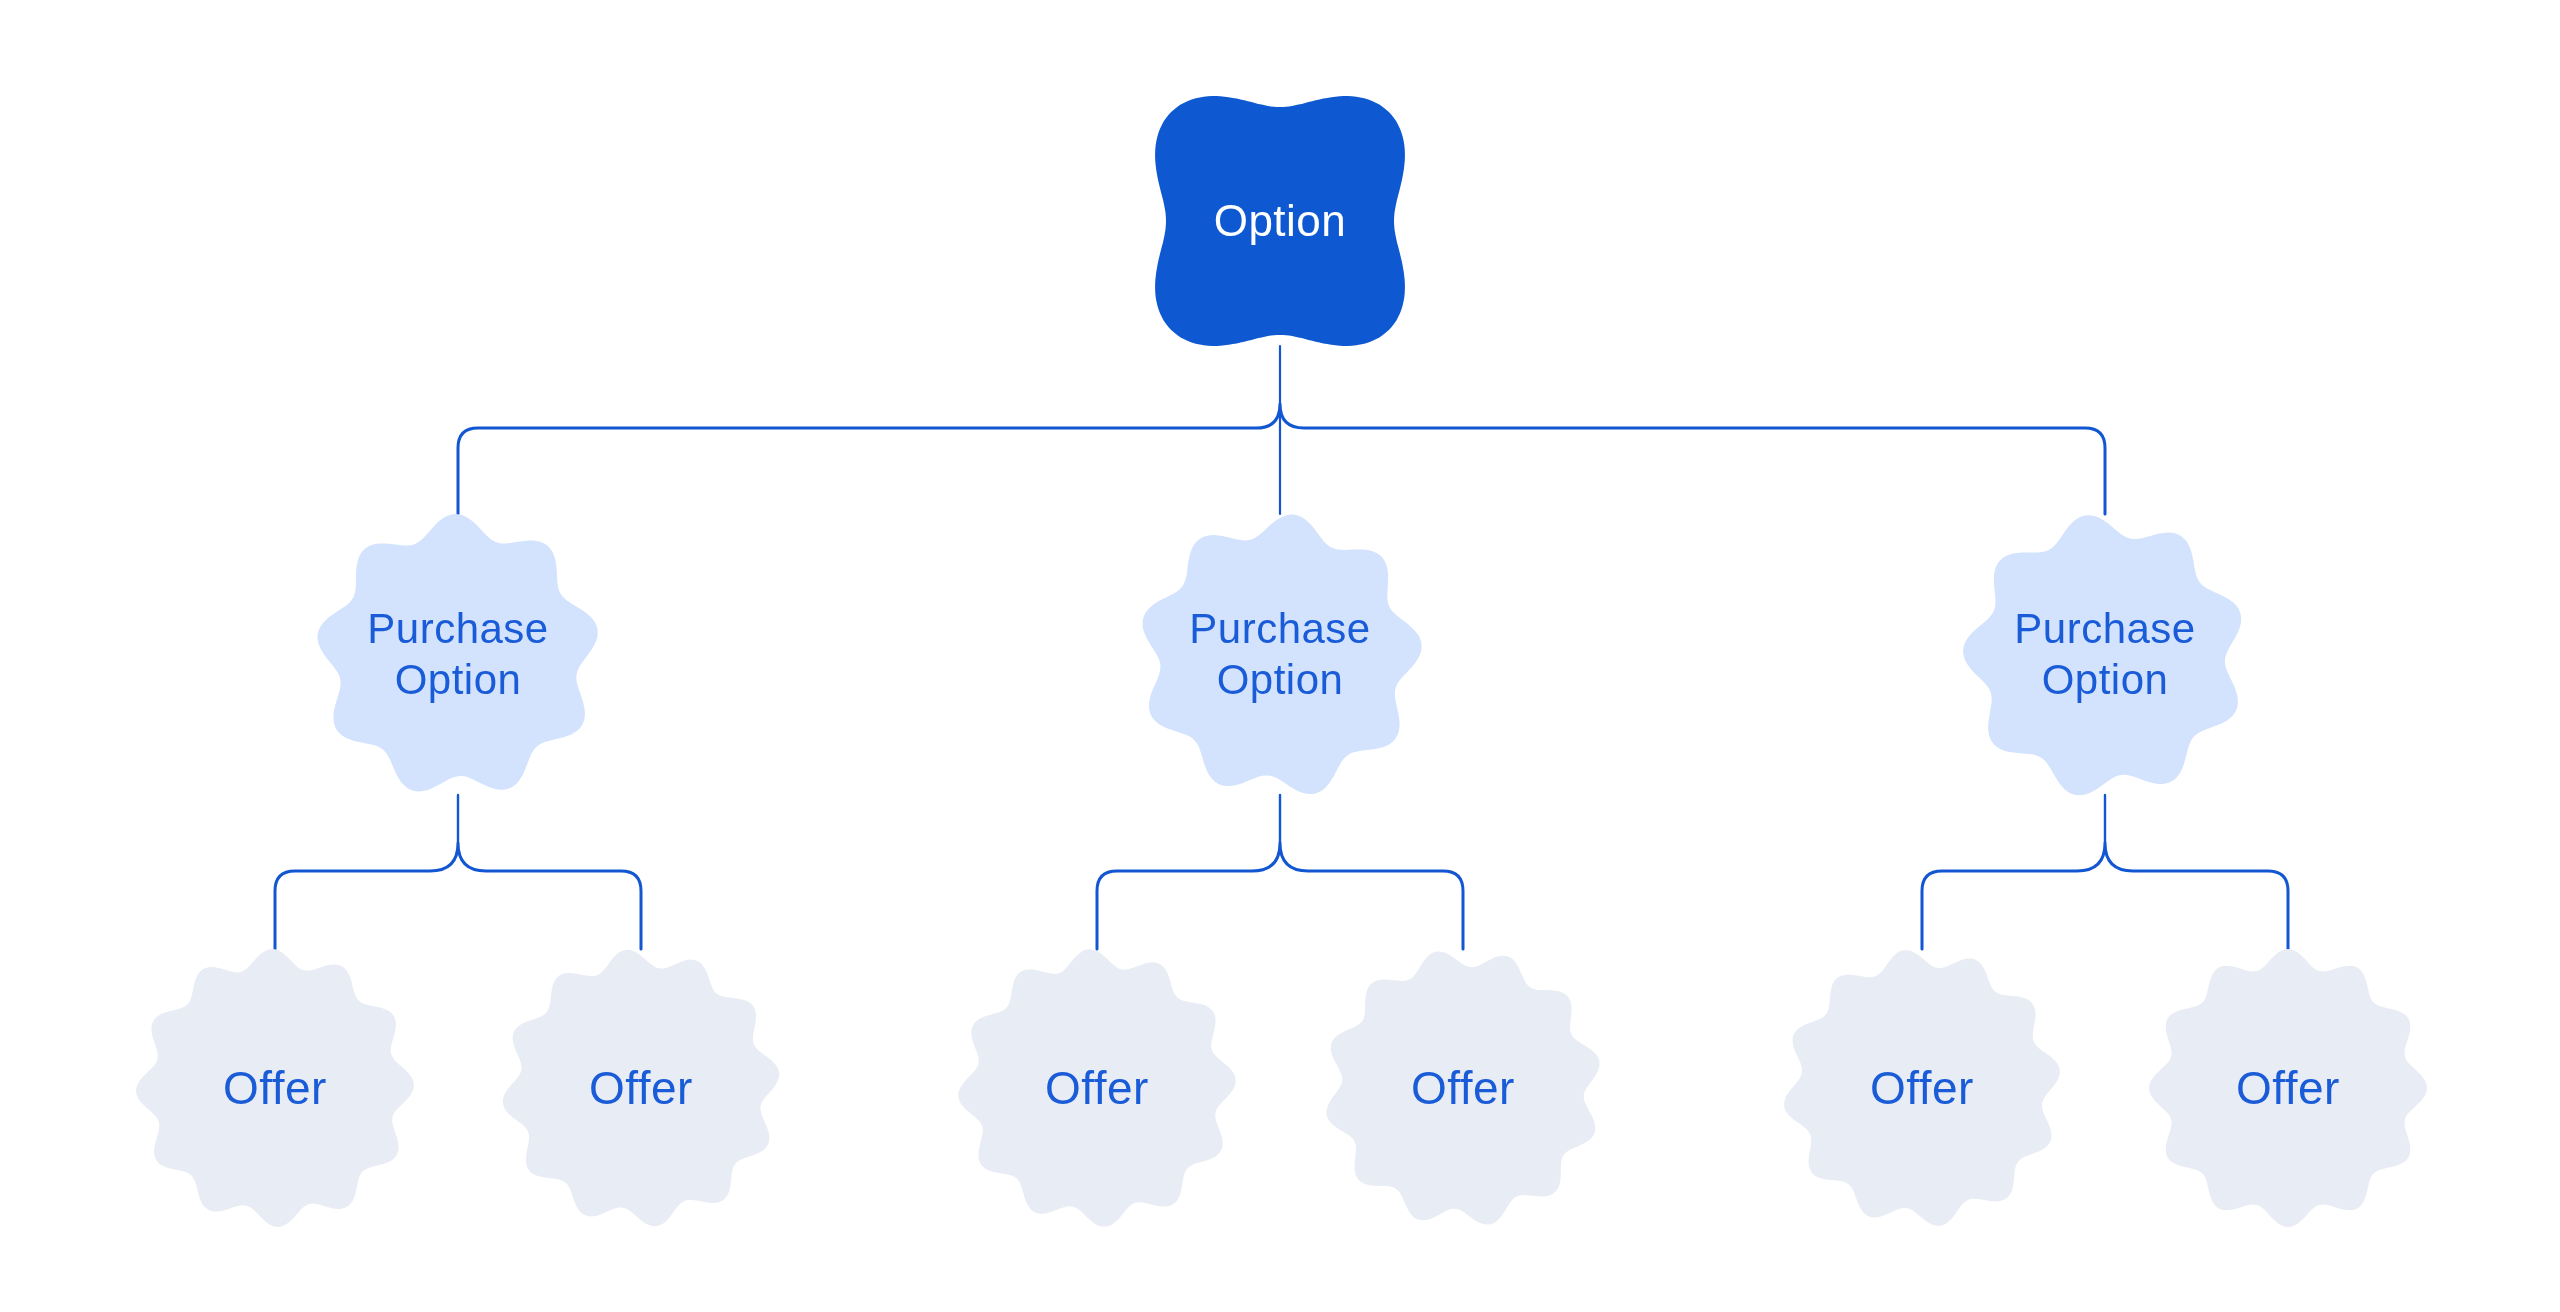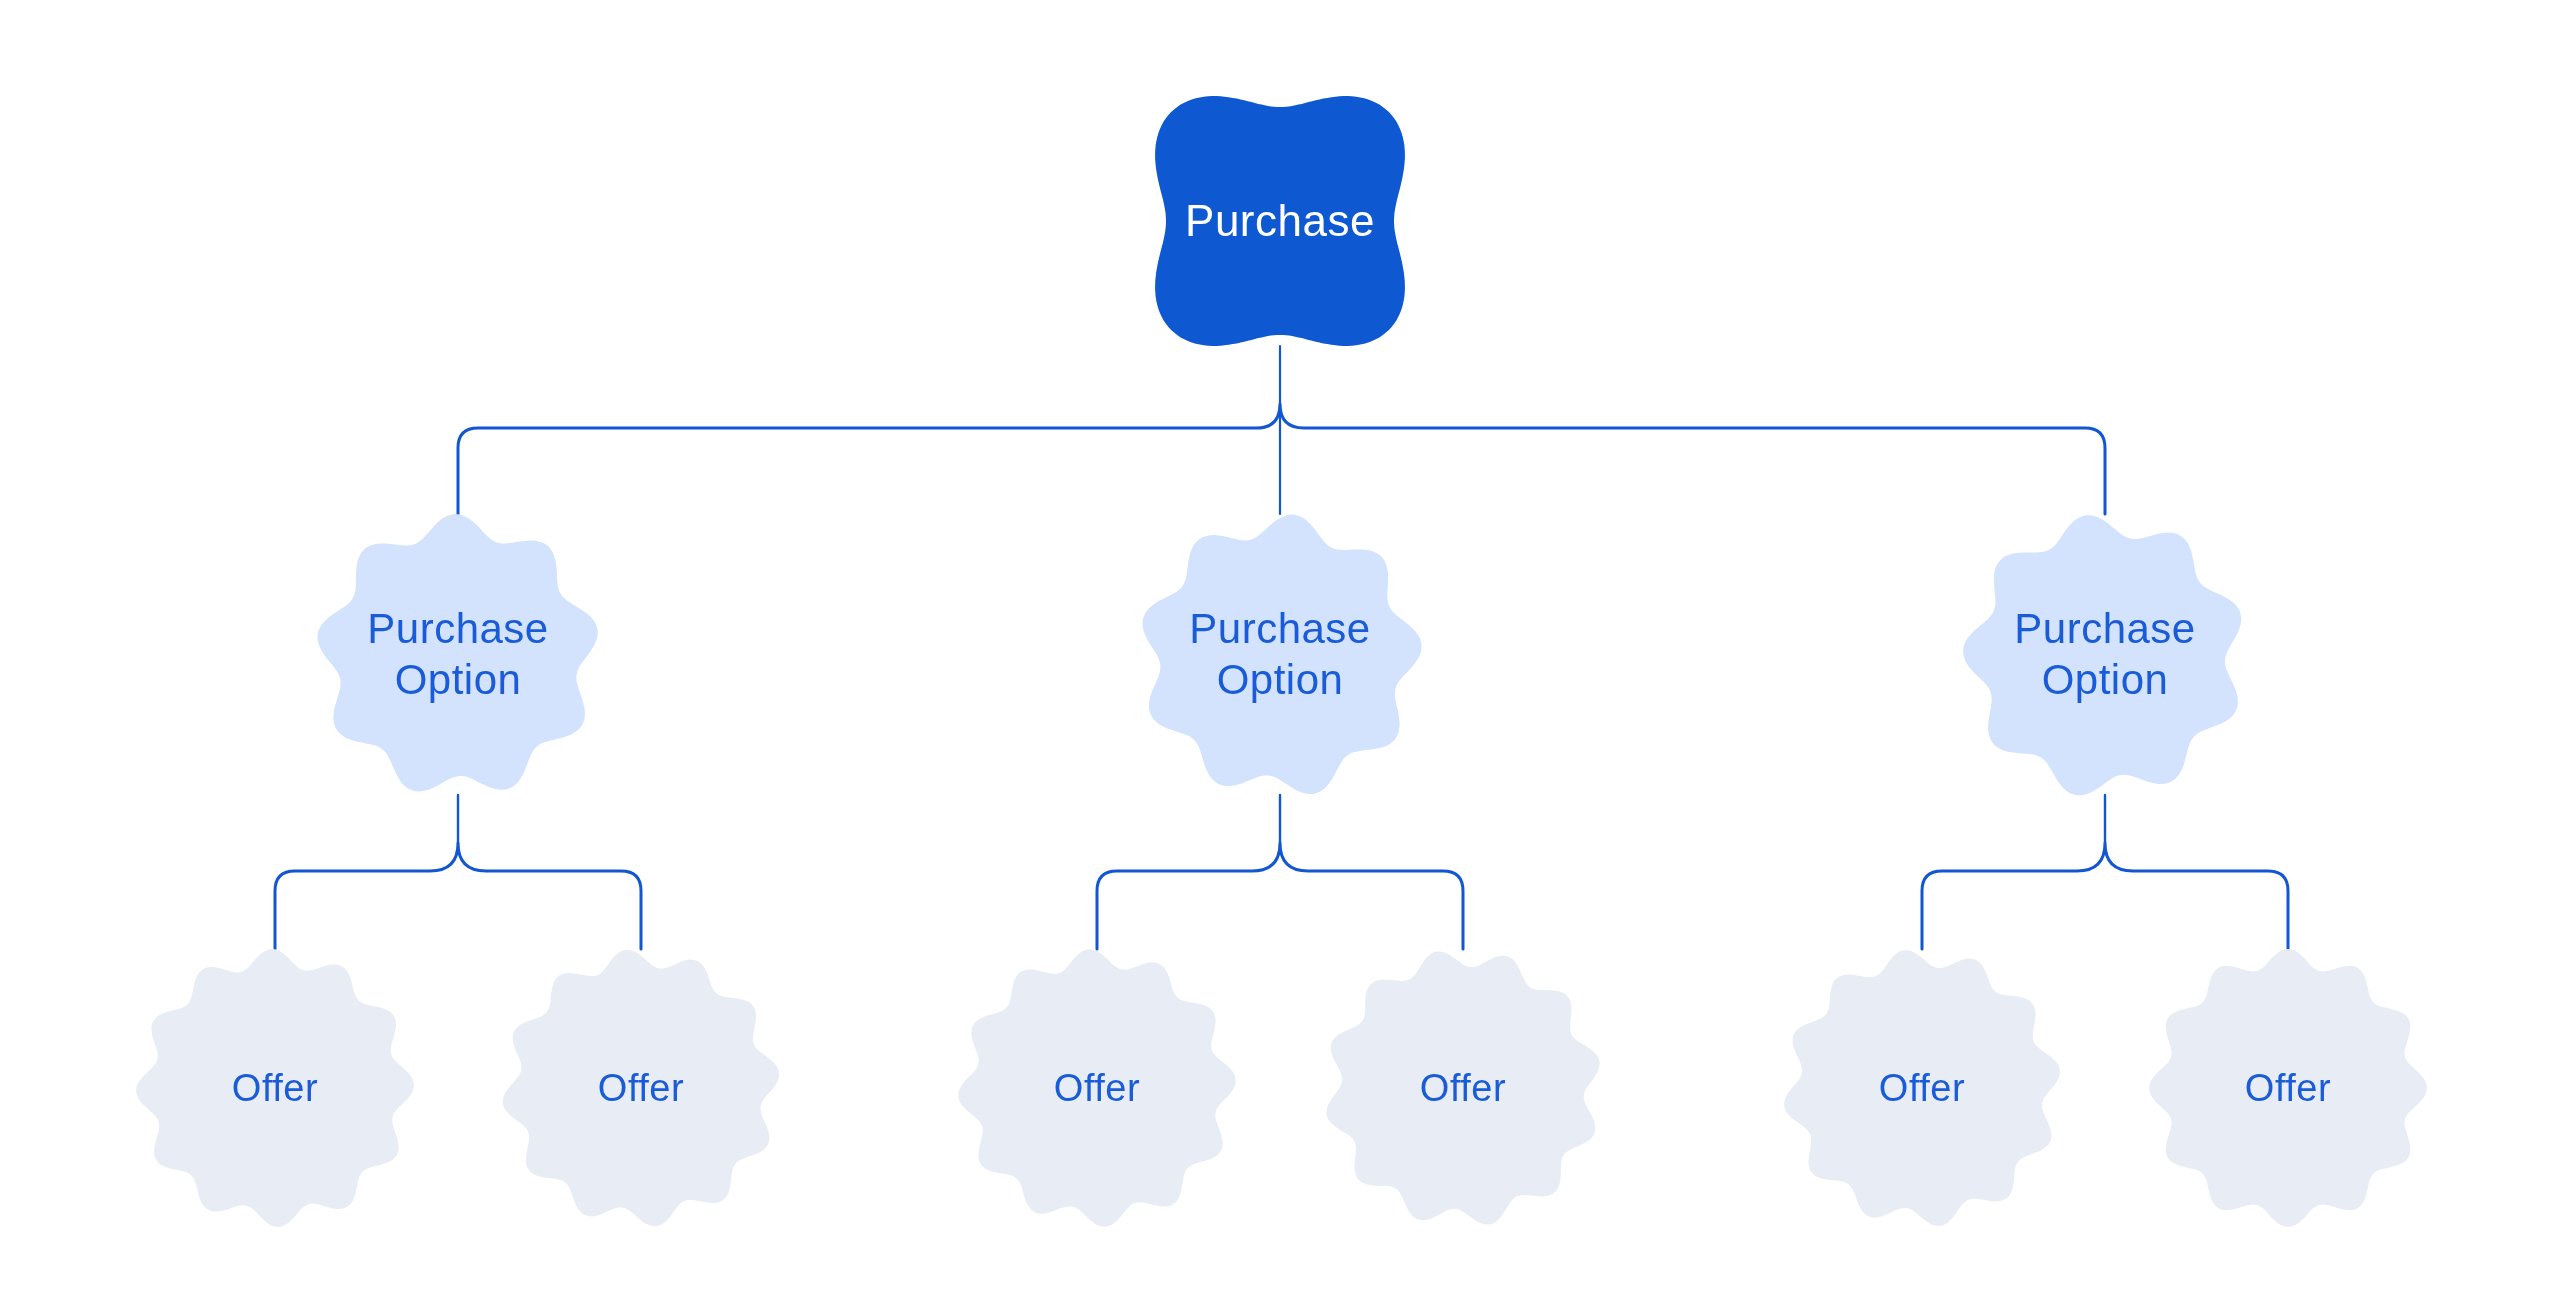--- a/index.html
+++ b/index.html
@@ -18,21 +18,21 @@
     align-items: center;
     justify-content: center;
     text-align: center;
     font-weight: 500;
     letter-spacing: 0.5px;
     pointer-events: none;
     white-space: pre-line;
   }
   .product-label { font-size: 44px; }
   .option-label  { font-size: 42px; line-height: 1.22; }
-  .offer-label   { font-size: 38px; }
+  .offer-label   { font-size: 46px; }
 </style>
 </head>
 <body>
 
 <div id="canvas">
   <svg id="diagram-svg" width="2560" height="1312" viewBox="0 0 2560 1312">
     <g id="edges">
       <path id="stem-top" d="M1280,346 L1280,514" fill="none" stroke="#1257D1" stroke-width="2.2" stroke-linecap="round" stroke-linejoin="round"></path>
       <path id="branch-top" d="M1280,404 Q1280,428 1256,428 L478,428 Q458,428 458,448 L458,514 M1280,404 Q1280,428 1304,428 L2085,428 Q2105,428 2105,448 L2105,514" fill="none" stroke="#1257D1" stroke-width="3" stroke-linecap="round" stroke-linejoin="round"></path>
       <path id="stem-g0" d="M458,795 L458,843" fill="none" stroke="#1257D1" stroke-width="2.4" stroke-linecap="round" stroke-linejoin="round"></path>
@@ -47,21 +47,21 @@
     <path id="blob-po-1" d="M1419.4,656.0L1417.5,659.6L1415.1,663.1L1412.4,666.4L1409.5,669.6L1406.6,672.7L1403.8,675.6L1401.2,678.5L1399.0,681.3L1397.2,684.1L1396.0,687.1L1395.2,690.1L1394.9,693.3L1395.0,696.7L1395.6,700.4L1396.3,704.2L1397.2,708.2L1398.2,712.4L1398.9,716.6L1399.4,720.8L1399.6,725.0L1399.2,729.1L1398.4,732.9L1396.9,736.3L1394.9,739.4L1392.3,742.1L1389.1,744.4L1385.6,746.2L1381.7,747.6L1377.6,748.6L1373.3,749.3L1369.1,749.8L1364.9,750.3L1360.9,750.8L1357.2,751.4L1353.8,752.2L1350.7,753.3L1348.0,754.9L1345.5,756.9L1343.3,759.3L1341.3,762.2L1339.4,765.4L1337.5,768.9L1335.6,772.6L1333.6,776.4L1331.4,780.1L1329.0,783.6L1326.3,786.8L1323.4,789.5L1320.2,791.6L1316.7,793.1L1313.1,794.0L1309.4,794.1L1305.5,793.6L1301.6,792.5L1297.8,790.9L1294.0,788.9L1290.3,786.7L1286.7,784.3L1283.3,782.0L1280.0,779.9L1276.8,778.1L1273.7,776.7L1270.6,775.8L1267.5,775.4L1264.3,775.5L1261.0,776.1L1257.6,777.1L1254.0,778.4L1250.2,780.0L1246.3,781.6L1242.3,783.2L1238.2,784.5L1234.1,785.5L1230.1,786.0L1226.1,786.0L1222.4,785.4L1218.9,784.2L1215.7,782.3L1212.8,779.8L1210.3,776.7L1208.1,773.3L1206.3,769.5L1204.8,765.5L1203.5,761.4L1202.3,757.3L1201.1,753.4L1199.9,749.8L1198.6,746.4L1197.0,743.5L1195.1,740.9L1192.9,738.7L1190.2,736.8L1187.2,735.3L1183.8,733.9L1180.1,732.7L1176.2,731.4L1172.1,730.1L1168.1,728.7L1164.1,727.0L1160.4,725.0L1157.1,722.7L1154.3,720.1L1152.0,717.1L1150.3,713.7L1149.3,710.1L1148.9,706.3L1149.1,702.3L1149.9,698.3L1151.0,694.2L1152.5,690.2L1154.2,686.2L1155.9,682.4L1157.5,678.7L1158.8,675.2L1159.8,671.8L1160.3,668.6L1160.4,665.4L1159.9,662.3L1158.9,659.2L1157.4,656.0L1155.6,652.7L1153.5,649.4L1151.2,645.9L1149.0,642.2L1146.8,638.5L1145.0,634.6L1143.6,630.7L1142.7,626.8L1142.5,623.0L1142.9,619.3L1144.0,615.7L1145.7,612.4L1148.1,609.3L1151.0,606.5L1154.3,603.9L1157.9,601.6L1161.7,599.6L1165.5,597.7L1169.2,595.8L1172.7,594.0L1175.8,592.2L1178.6,590.2L1181.0,587.9L1182.9,585.5L1184.4,582.6L1185.5,579.5L1186.4,576.0L1187.0,572.2L1187.5,568.2L1188.0,564.0L1188.7,559.8L1189.6,555.6L1190.8,551.5L1192.3,547.7L1194.3,544.3L1196.7,541.4L1199.6,539.0L1202.8,537.1L1206.4,535.9L1210.3,535.3L1214.4,535.1L1218.6,535.4L1222.8,536.1L1227.0,537.0L1231.1,538.0L1235.1,539.0L1238.8,539.8L1242.4,540.3L1245.8,540.4L1248.9,540.0L1252.0,539.2L1254.9,537.8L1257.8,536.0L1260.6,533.7L1263.6,531.2L1266.6,528.4L1269.7,525.5L1273.0,522.7L1276.4,520.1L1280.0,517.9L1283.7,516.2L1287.4,515.1L1291.1,514.6L1294.8,514.8L1298.5,515.7L1302.0,517.3L1305.3,519.5L1308.4,522.2L1311.4,525.2L1314.2,528.5L1316.7,532.0L1319.2,535.3L1321.6,538.5L1324.0,541.5L1326.4,544.0L1328.9,546.1L1331.7,547.7L1334.6,548.8L1337.8,549.5L1341.3,549.8L1345.0,549.9L1349.0,549.7L1353.2,549.5L1357.5,549.4L1361.8,549.4L1366.0,549.8L1370.1,550.5L1373.9,551.7L1377.4,553.4L1380.4,555.6L1382.9,558.3L1384.9,561.5L1386.4,565.1L1387.4,569.0L1388.0,573.2L1388.1,577.4L1388.0,581.7L1387.8,586.0L1387.5,590.1L1387.3,594.0L1387.4,597.7L1387.7,601.1L1388.4,604.3L1389.6,607.2L1391.3,609.9L1393.5,612.4L1396.1,614.9L1399.0,617.3L1402.3,619.8L1405.6,622.3L1409.0,625.0L1412.2,627.9L1415.1,631.0L1417.6,634.2L1419.6,637.6L1420.9,641.2L1421.6,644.9L1421.5,648.6L1420.8,652.3Z" fill="#D3E3FD"></path>
     <path id="blob-po-2" d="M2225.7,656.0L2225.0,659.1L2224.9,662.3L2225.3,665.5L2226.2,668.7L2227.5,672.1L2229.1,675.7L2230.9,679.3L2232.8,683.2L2234.5,687.1L2236.0,691.1L2237.2,695.2L2237.8,699.2L2237.9,703.1L2237.4,706.8L2236.2,710.3L2234.3,713.6L2231.9,716.5L2228.9,719.1L2225.5,721.4L2221.7,723.4L2217.8,725.1L2213.7,726.6L2209.8,728.0L2206.0,729.4L2202.5,730.8L2199.3,732.4L2196.6,734.2L2194.2,736.3L2192.2,738.8L2190.6,741.6L2189.2,744.8L2188.1,748.3L2187.1,752.1L2186.1,756.2L2185.0,760.3L2183.8,764.4L2182.3,768.4L2180.4,772.2L2178.2,775.5L2175.7,778.4L2172.7,780.7L2169.4,782.4L2165.8,783.5L2162.0,784.0L2158.0,783.9L2153.9,783.3L2149.7,782.3L2145.6,781.0L2141.6,779.5L2137.7,778.0L2134.0,776.7L2130.4,775.7L2127.0,775.0L2123.8,774.7L2120.7,775.0L2117.6,775.8L2114.5,777.1L2111.4,778.8L2108.3,780.9L2105.0,783.2L2101.6,785.7L2098.1,788.2L2094.4,790.4L2090.7,792.4L2086.8,793.9L2083.0,794.9L2079.2,795.2L2075.5,794.9L2071.9,793.9L2068.5,792.2L2065.3,789.9L2062.4,787.0L2059.7,783.8L2057.3,780.3L2055.1,776.6L2053.0,772.9L2050.9,769.3L2048.9,766.0L2046.9,763.1L2044.7,760.5L2042.3,758.4L2039.6,756.7L2036.6,755.5L2033.4,754.6L2029.8,754.0L2025.9,753.7L2021.8,753.4L2017.6,753.1L2013.3,752.6L2009.1,751.9L2005.0,750.9L2001.2,749.5L1997.8,747.6L1994.8,745.2L1992.4,742.4L1990.5,739.2L1989.1,735.6L1988.4,731.7L1988.1,727.6L1988.3,723.4L1988.8,719.1L1989.5,714.9L1990.2,710.7L1990.9,706.8L1991.5,703.0L1991.7,699.5L1991.5,696.2L1990.9,693.1L1989.7,690.1L1988.1,687.3L1986.0,684.6L1983.5,681.8L1980.7,679.0L1977.7,676.2L1974.6,673.2L1971.7,670.0L1969.0,666.7L1966.7,663.2L1964.9,659.7L1963.7,656.0L1963.1,652.3L1963.3,648.6L1964.1,644.9L1965.6,641.4L1967.8,637.9L1970.3,634.7L1973.3,631.6L1976.5,628.7L1979.8,625.9L1983.0,623.3L1986.0,620.7L1988.7,618.2L1990.9,615.6L1992.8,612.9L1994.1,610.1L1995.0,607.0L1995.4,603.7L1995.4,600.2L1995.2,596.4L1994.8,592.4L1994.4,588.2L1994.0,583.9L1993.9,579.6L1994.0,575.4L1994.6,571.3L1995.7,567.5L1997.3,564.0L1999.5,561.0L2002.2,558.4L2005.3,556.3L2008.9,554.7L2012.8,553.6L2017.0,552.9L2021.2,552.6L2025.5,552.5L2029.8,552.5L2033.9,552.5L2037.7,552.4L2041.3,552.1L2044.7,551.5L2047.7,550.5L2050.5,549.0L2053.0,547.1L2055.4,544.7L2057.7,541.8L2060.0,538.7L2062.3,535.3L2064.6,531.8L2067.2,528.3L2069.9,525.0L2072.8,522.0L2076.0,519.4L2079.3,517.4L2082.8,515.9L2086.5,515.2L2090.2,515.2L2094.0,515.9L2097.7,517.1L2101.4,519.0L2105.0,521.2L2108.5,523.8L2111.8,526.5L2115.0,529.2L2118.1,531.8L2121.0,534.2L2124.0,536.1L2126.9,537.6L2130.0,538.6L2133.1,539.1L2136.3,539.1L2139.8,538.6L2143.4,537.9L2147.2,536.8L2151.2,535.7L2155.3,534.5L2159.5,533.6L2163.7,532.9L2167.9,532.6L2171.9,532.8L2175.7,533.6L2179.2,535.0L2182.3,537.0L2185.0,539.5L2187.4,542.6L2189.3,546.2L2190.8,550.0L2192.0,554.2L2192.9,558.4L2193.7,562.6L2194.3,566.7L2195.1,570.5L2195.9,574.1L2197.0,577.4L2198.4,580.4L2200.2,582.9L2202.4,585.2L2205.1,587.2L2208.1,589.0L2211.5,590.7L2215.2,592.4L2219.0,594.1L2222.9,595.9L2226.7,597.9L2230.3,600.2L2233.5,602.8L2236.3,605.6L2238.5,608.7L2240.0,612.1L2240.9,615.7L2241.2,619.5L2240.8,623.4L2239.8,627.4L2238.3,631.3L2236.5,635.2L2234.4,639.0L2232.3,642.6L2230.2,646.1L2228.3,649.5L2226.8,652.8Z" fill="#D3E3FD"></path>
     <path id="blob-of-0" d="M413.7,1088.0L412.5,1091.6L410.5,1095.1L407.8,1098.5L404.8,1101.6L401.6,1104.7L398.6,1107.6L395.9,1110.4L393.9,1113.3L392.7,1116.2L392.2,1119.4L392.4,1122.8L393.3,1126.4L394.5,1130.3L395.9,1134.4L397.3,1138.6L398.2,1142.9L398.6,1147.0L398.3,1150.8L397.1,1154.3L395.1,1157.3L392.3,1159.9L388.8,1161.9L384.8,1163.5L380.6,1164.7L376.3,1165.7L372.2,1166.7L368.5,1167.9L365.4,1169.4L362.8,1171.3L360.8,1173.8L359.3,1176.8L358.2,1180.4L357.3,1184.4L356.5,1188.7L355.6,1193.0L354.3,1197.1L352.6,1200.9L350.4,1204.1L347.6,1206.5L344.3,1208.1L340.6,1208.9L336.6,1208.9L332.4,1208.2L328.1,1207.2L323.9,1206.0L319.8,1204.8L316.1,1204.0L312.6,1203.6L309.4,1204.0L306.4,1205.2L303.6,1207.1L300.9,1209.6L298.1,1212.7L295.3,1215.9L292.3,1219.2L289.1,1222.2L285.7,1224.6L282.2,1226.2L278.6,1226.9L275.0,1226.7L271.4,1225.5L267.9,1223.5L264.5,1220.8L261.4,1217.8L258.3,1214.6L255.4,1211.6L252.6,1208.9L249.7,1206.9L246.8,1205.7L243.6,1205.2L240.2,1205.4L236.6,1206.3L232.7,1207.5L228.6,1208.9L224.4,1210.3L220.1,1211.2L216.0,1211.6L212.2,1211.3L208.7,1210.1L205.7,1208.1L203.1,1205.3L201.1,1201.8L199.5,1197.8L198.3,1193.6L197.3,1189.3L196.3,1185.2L195.1,1181.5L193.6,1178.4L191.7,1175.8L189.2,1173.8L186.2,1172.3L182.6,1171.2L178.6,1170.3L174.3,1169.5L170.0,1168.6L165.9,1167.3L162.1,1165.6L158.9,1163.4L156.5,1160.6L154.9,1157.3L154.1,1153.6L154.1,1149.6L154.8,1145.4L155.8,1141.1L157.0,1136.9L158.2,1132.8L159.0,1129.1L159.4,1125.6L159.0,1122.4L157.8,1119.4L155.9,1116.6L153.4,1113.9L150.3,1111.1L147.1,1108.3L143.8,1105.3L140.8,1102.1L138.4,1098.7L136.8,1095.2L136.1,1091.6L136.3,1088.0L137.5,1084.4L139.5,1080.9L142.2,1077.5L145.2,1074.4L148.4,1071.3L151.4,1068.4L154.1,1065.6L156.1,1062.7L157.3,1059.8L157.8,1056.6L157.6,1053.2L156.7,1049.6L155.5,1045.7L154.1,1041.6L152.7,1037.4L151.8,1033.1L151.4,1029.0L151.7,1025.2L152.9,1021.7L154.9,1018.7L157.7,1016.1L161.2,1014.1L165.2,1012.5L169.4,1011.3L173.7,1010.3L177.8,1009.3L181.5,1008.1L184.6,1006.6L187.2,1004.7L189.2,1002.2L190.7,999.2L191.8,995.6L192.7,991.6L193.5,987.3L194.4,983.0L195.7,978.9L197.4,975.1L199.6,971.9L202.4,969.5L205.7,967.9L209.4,967.1L213.4,967.1L217.6,967.8L221.9,968.8L226.1,970.0L230.2,971.2L233.9,972.0L237.4,972.4L240.6,972.0L243.6,970.8L246.4,968.9L249.1,966.4L251.9,963.3L254.7,960.1L257.7,956.8L260.9,953.8L264.3,951.4L267.8,949.8L271.4,949.1L275.0,949.3L278.6,950.5L282.1,952.5L285.5,955.2L288.6,958.2L291.7,961.4L294.6,964.4L297.4,967.1L300.3,969.1L303.2,970.3L306.4,970.8L309.8,970.6L313.4,969.7L317.3,968.5L321.4,967.1L325.6,965.7L329.9,964.8L334.0,964.4L337.8,964.7L341.3,965.9L344.3,967.9L346.9,970.7L348.9,974.2L350.5,978.2L351.7,982.4L352.7,986.7L353.7,990.8L354.9,994.5L356.4,997.6L358.3,1000.2L360.8,1002.2L363.8,1003.7L367.4,1004.8L371.4,1005.7L375.7,1006.5L380.0,1007.4L384.1,1008.7L387.9,1010.4L391.1,1012.6L393.5,1015.4L395.1,1018.7L395.9,1022.4L395.9,1026.4L395.2,1030.6L394.2,1034.9L393.0,1039.1L391.8,1043.2L391.0,1046.9L390.6,1050.4L391.0,1053.6L392.2,1056.6L394.1,1059.4L396.6,1062.1L399.7,1064.9L402.9,1067.7L406.2,1070.7L409.2,1073.9L411.6,1077.3L413.2,1080.8L413.9,1084.4Z" fill="#E8ECF4"></path>
     <path id="blob-of-1" d="M773.3,1088.0L770.5,1091.4L767.6,1094.6L765.0,1097.8L762.8,1100.8L761.3,1103.8L760.5,1106.9L760.6,1110.2L761.3,1113.6L762.6,1117.2L764.3,1121.0L766.1,1125.1L767.7,1129.2L768.9,1133.3L769.4,1137.3L769.1,1141.1L768.0,1144.5L765.9,1147.6L763.1,1150.2L759.6,1152.4L755.6,1154.2L751.4,1155.7L747.3,1157.0L743.5,1158.4L740.1,1160.0L737.2,1161.8L735.0,1164.2L733.5,1167.0L732.4,1170.3L731.7,1174.1L731.3,1178.3L730.8,1182.6L730.1,1187.0L729.1,1191.2L727.6,1194.9L725.4,1198.0L722.7,1200.4L719.4,1202.1L715.6,1202.9L711.5,1203.0L707.2,1202.6L702.8,1201.8L698.6,1201.0L694.5,1200.2L690.8,1199.9L687.4,1200.1L684.4,1201.0L681.6,1202.6L679.0,1205.0L676.5,1207.9L674.0,1211.3L671.5,1214.9L668.7,1218.3L665.7,1221.4L662.5,1223.9L659.1,1225.5L655.5,1226.2L651.9,1226.0L648.2,1224.8L644.5,1222.9L641.0,1220.3L637.6,1217.5L634.4,1214.6L631.2,1212.0L628.2,1209.8L625.2,1208.3L622.1,1207.5L618.8,1207.6L615.4,1208.3L611.8,1209.6L608.0,1211.3L603.9,1213.1L599.8,1214.7L595.7,1215.9L591.7,1216.4L587.9,1216.1L584.5,1215.0L581.4,1212.9L578.8,1210.1L576.6,1206.6L574.8,1202.6L573.3,1198.4L572.0,1194.3L570.6,1190.5L569.0,1187.1L567.2,1184.2L564.8,1182.0L562.0,1180.5L558.7,1179.4L554.9,1178.7L550.7,1178.3L546.4,1177.8L542.0,1177.1L537.8,1176.1L534.1,1174.6L531.0,1172.4L528.6,1169.7L526.9,1166.4L526.1,1162.6L526.0,1158.5L526.4,1154.2L527.2,1149.8L528.0,1145.6L528.8,1141.5L529.1,1137.8L528.9,1134.4L528.0,1131.4L526.4,1128.6L524.0,1126.0L521.1,1123.5L517.7,1121.0L514.1,1118.5L510.7,1115.7L507.6,1112.7L505.1,1109.5L503.5,1106.1L502.8,1102.5L503.0,1098.9L504.2,1095.2L506.1,1091.5L508.7,1088.0L511.5,1084.6L514.4,1081.4L517.0,1078.2L519.2,1075.2L520.7,1072.2L521.5,1069.1L521.4,1065.8L520.7,1062.4L519.4,1058.8L517.7,1055.0L515.9,1050.9L514.3,1046.8L513.1,1042.7L512.6,1038.7L512.9,1034.9L514.0,1031.5L516.1,1028.4L518.9,1025.8L522.4,1023.6L526.4,1021.8L530.6,1020.3L534.7,1019.0L538.5,1017.6L541.9,1016.0L544.8,1014.2L547.0,1011.8L548.5,1009.0L549.6,1005.7L550.3,1001.9L550.7,997.7L551.2,993.4L551.9,989.0L552.9,984.8L554.4,981.1L556.6,978.0L559.3,975.6L562.6,973.9L566.4,973.1L570.5,973.0L574.8,973.4L579.2,974.2L583.4,975.0L587.5,975.8L591.2,976.1L594.6,975.9L597.6,975.0L600.4,973.4L603.0,971.0L605.5,968.1L608.0,964.7L610.5,961.1L613.3,957.7L616.3,954.6L619.5,952.1L622.9,950.5L626.5,949.8L630.1,950.0L633.8,951.2L637.5,953.1L641.0,955.7L644.4,958.5L647.6,961.4L650.8,964.0L653.8,966.2L656.8,967.7L659.9,968.5L663.2,968.4L666.6,967.7L670.2,966.4L674.0,964.7L678.1,962.9L682.2,961.3L686.3,960.1L690.3,959.6L694.1,959.9L697.5,961.0L700.6,963.1L703.2,965.9L705.4,969.4L707.2,973.4L708.7,977.6L710.0,981.7L711.4,985.5L713.0,988.9L714.8,991.8L717.2,994.0L720.0,995.5L723.3,996.6L727.1,997.3L731.3,997.7L735.6,998.2L740.0,998.9L744.2,999.9L747.9,1001.4L751.0,1003.6L753.4,1006.3L755.1,1009.6L755.9,1013.4L756.0,1017.5L755.6,1021.8L754.8,1026.2L754.0,1030.4L753.2,1034.5L752.9,1038.2L753.1,1041.6L754.0,1044.6L755.6,1047.4L758.0,1050.0L760.9,1052.5L764.3,1055.0L767.9,1057.5L771.3,1060.3L774.4,1063.3L776.9,1066.5L778.5,1069.9L779.2,1073.5L779.0,1077.1L777.8,1080.8L775.9,1084.5Z" fill="#E8ECF4"></path>
     <path id="blob-of-2" d="M1233.9,1088.0L1231.7,1091.5L1229.0,1094.9L1226.0,1098.2L1222.9,1101.2L1220.2,1104.2L1217.9,1107.1L1216.2,1110.1L1215.4,1113.2L1215.3,1116.4L1215.9,1119.9L1217.1,1123.6L1218.6,1127.5L1220.1,1131.6L1221.5,1135.8L1222.4,1140.0L1222.7,1144.0L1222.2,1147.7L1220.8,1151.1L1218.6,1154.0L1215.6,1156.4L1211.9,1158.4L1207.9,1160.0L1203.6,1161.3L1199.4,1162.4L1195.5,1163.6L1192.1,1165.0L1189.2,1166.8L1186.9,1169.0L1185.2,1171.7L1184.0,1175.0L1183.2,1178.8L1182.5,1183.0L1181.8,1187.3L1180.9,1191.6L1179.7,1195.7L1177.9,1199.3L1175.6,1202.3L1172.7,1204.6L1169.3,1206.0L1165.4,1206.6L1161.3,1206.4L1157.0,1205.8L1152.7,1204.8L1148.5,1203.7L1144.5,1202.8L1140.9,1202.2L1137.5,1202.3L1134.4,1203.1L1131.6,1204.6L1128.9,1206.9L1126.2,1209.8L1123.6,1213.0L1120.8,1216.4L1117.9,1219.7L1114.7,1222.6L1111.4,1224.9L1107.9,1226.3L1104.3,1226.8L1100.6,1226.3L1097.0,1224.9L1093.5,1222.7L1090.1,1220.0L1086.8,1217.0L1083.8,1213.9L1080.8,1211.2L1077.9,1208.9L1074.9,1207.2L1071.8,1206.4L1068.6,1206.3L1065.1,1206.9L1061.4,1208.1L1057.5,1209.6L1053.4,1211.1L1049.2,1212.5L1045.0,1213.4L1041.0,1213.7L1037.3,1213.2L1033.9,1211.8L1031.0,1209.6L1028.6,1206.6L1026.6,1202.9L1025.0,1198.9L1023.7,1194.6L1022.6,1190.4L1021.4,1186.5L1020.0,1183.1L1018.2,1180.2L1016.0,1177.9L1013.3,1176.2L1010.0,1175.0L1006.2,1174.2L1002.0,1173.5L997.7,1172.8L993.4,1171.9L989.3,1170.7L985.7,1168.9L982.7,1166.6L980.4,1163.7L979.0,1160.3L978.4,1156.4L978.6,1152.3L979.2,1148.0L980.2,1143.7L981.3,1139.5L982.2,1135.5L982.8,1131.9L982.7,1128.5L981.9,1125.4L980.4,1122.6L978.1,1119.9L975.2,1117.2L972.0,1114.6L968.6,1111.8L965.3,1108.9L962.4,1105.7L960.1,1102.4L958.7,1098.9L958.2,1095.3L958.7,1091.6L960.1,1088.0L962.3,1084.5L965.0,1081.1L968.0,1077.8L971.1,1074.8L973.8,1071.8L976.1,1068.9L977.8,1065.9L978.6,1062.8L978.7,1059.6L978.1,1056.1L976.9,1052.4L975.4,1048.5L973.9,1044.4L972.5,1040.2L971.6,1036.0L971.3,1032.0L971.8,1028.3L973.2,1024.9L975.4,1022.0L978.4,1019.6L982.1,1017.6L986.1,1016.0L990.4,1014.7L994.6,1013.6L998.5,1012.4L1001.9,1011.0L1004.8,1009.2L1007.1,1007.0L1008.8,1004.3L1010.0,1001.0L1010.8,997.2L1011.5,993.0L1012.2,988.7L1013.1,984.4L1014.3,980.3L1016.1,976.7L1018.4,973.7L1021.3,971.4L1024.7,970.0L1028.6,969.4L1032.7,969.6L1037.0,970.2L1041.3,971.2L1045.5,972.3L1049.5,973.2L1053.1,973.8L1056.5,973.7L1059.6,972.9L1062.4,971.4L1065.1,969.1L1067.8,966.2L1070.4,963.0L1073.2,959.6L1076.1,956.3L1079.3,953.4L1082.6,951.1L1086.1,949.7L1089.7,949.2L1093.4,949.7L1097.0,951.1L1100.5,953.3L1103.9,956.0L1107.2,959.0L1110.2,962.1L1113.2,964.8L1116.1,967.1L1119.1,968.8L1122.2,969.6L1125.4,969.7L1128.9,969.1L1132.6,967.9L1136.5,966.4L1140.6,964.9L1144.8,963.5L1149.0,962.6L1153.0,962.3L1156.7,962.8L1160.1,964.2L1163.0,966.4L1165.4,969.4L1167.4,973.1L1169.0,977.1L1170.3,981.4L1171.4,985.6L1172.6,989.5L1174.0,992.9L1175.8,995.8L1178.0,998.1L1180.7,999.8L1184.0,1001.0L1187.8,1001.8L1192.0,1002.5L1196.3,1003.2L1200.6,1004.1L1204.7,1005.3L1208.3,1007.1L1211.3,1009.4L1213.6,1012.3L1215.0,1015.7L1215.6,1019.6L1215.4,1023.7L1214.8,1028.0L1213.8,1032.3L1212.7,1036.5L1211.8,1040.5L1211.2,1044.1L1211.3,1047.5L1212.1,1050.6L1213.6,1053.4L1215.9,1056.1L1218.8,1058.8L1222.0,1061.4L1225.4,1064.2L1228.7,1067.1L1231.6,1070.3L1233.9,1073.6L1235.3,1077.1L1235.8,1080.7L1235.3,1084.4Z" fill="#E8ECF4"></path>
     <path id="blob-of-3" d="M1586.6,1088.0L1584.9,1091.2L1583.9,1094.3L1583.7,1097.5L1584.3,1100.8L1585.6,1104.1L1587.4,1107.7L1589.4,1111.4L1591.5,1115.3L1593.4,1119.3L1594.7,1123.3L1595.3,1127.2L1595.1,1130.9L1593.9,1134.4L1591.9,1137.5L1589.0,1140.2L1585.5,1142.5L1581.6,1144.6L1577.6,1146.4L1573.7,1148.1L1570.1,1149.8L1567.0,1151.7L1564.6,1154.0L1562.8,1156.6L1561.7,1159.7L1561.1,1163.3L1560.9,1167.2L1560.8,1171.5L1560.7,1175.9L1560.3,1180.3L1559.4,1184.4L1558.0,1188.1L1555.9,1191.2L1553.2,1193.6L1549.9,1195.3L1546.0,1196.2L1541.8,1196.5L1537.4,1196.3L1533.0,1195.8L1528.8,1195.4L1524.8,1195.1L1521.2,1195.2L1518.0,1195.9L1515.1,1197.3L1512.6,1199.4L1510.3,1202.2L1508.1,1205.6L1505.9,1209.2L1503.6,1213.0L1501.1,1216.6L1498.3,1219.7L1495.2,1222.2L1491.9,1223.9L1488.3,1224.6L1484.6,1224.3L1480.8,1223.2L1477.0,1221.4L1473.3,1219.0L1469.7,1216.4L1466.3,1213.9L1463.0,1211.6L1459.8,1209.9L1456.7,1208.9L1453.5,1208.7L1450.2,1209.3L1446.9,1210.6L1443.3,1212.4L1439.6,1214.4L1435.7,1216.5L1431.7,1218.4L1427.7,1219.7L1423.8,1220.3L1420.1,1220.1L1416.6,1218.9L1413.5,1216.9L1410.8,1214.0L1408.5,1210.5L1406.4,1206.6L1404.6,1202.6L1402.9,1198.7L1401.2,1195.1L1399.3,1192.0L1397.0,1189.6L1394.4,1187.8L1391.3,1186.7L1387.7,1186.1L1383.8,1185.9L1379.5,1185.8L1375.1,1185.7L1370.7,1185.3L1366.6,1184.4L1362.9,1183.0L1359.8,1180.9L1357.4,1178.2L1355.7,1174.9L1354.8,1171.0L1354.5,1166.8L1354.7,1162.4L1355.2,1158.0L1355.6,1153.8L1355.9,1149.8L1355.8,1146.2L1355.1,1143.0L1353.7,1140.1L1351.6,1137.6L1348.8,1135.3L1345.4,1133.1L1341.8,1130.9L1338.0,1128.6L1334.4,1126.1L1331.3,1123.3L1328.8,1120.2L1327.1,1116.9L1326.4,1113.3L1326.7,1109.6L1327.8,1105.8L1329.6,1102.0L1332.0,1098.3L1334.6,1094.7L1337.1,1091.3L1339.4,1088.0L1341.1,1084.8L1342.1,1081.7L1342.3,1078.5L1341.7,1075.2L1340.4,1071.9L1338.6,1068.3L1336.6,1064.6L1334.5,1060.7L1332.6,1056.7L1331.3,1052.7L1330.7,1048.8L1330.9,1045.1L1332.1,1041.6L1334.1,1038.5L1337.0,1035.8L1340.5,1033.5L1344.4,1031.4L1348.4,1029.6L1352.3,1027.9L1355.9,1026.2L1359.0,1024.3L1361.4,1022.0L1363.2,1019.4L1364.3,1016.3L1364.9,1012.7L1365.1,1008.8L1365.2,1004.5L1365.3,1000.1L1365.7,995.7L1366.6,991.6L1368.0,987.9L1370.1,984.8L1372.8,982.4L1376.1,980.7L1380.0,979.8L1384.2,979.5L1388.6,979.7L1393.0,980.2L1397.2,980.6L1401.2,980.9L1404.8,980.8L1408.0,980.1L1410.9,978.7L1413.4,976.6L1415.7,973.8L1417.9,970.4L1420.1,966.8L1422.4,963.0L1424.9,959.4L1427.7,956.3L1430.8,953.8L1434.1,952.1L1437.7,951.4L1441.4,951.7L1445.2,952.8L1449.0,954.6L1452.7,957.0L1456.3,959.6L1459.7,962.1L1463.0,964.4L1466.2,966.1L1469.3,967.1L1472.5,967.3L1475.8,966.7L1479.1,965.4L1482.7,963.6L1486.4,961.6L1490.3,959.5L1494.3,957.6L1498.3,956.3L1502.2,955.7L1505.9,955.9L1509.4,957.1L1512.5,959.1L1515.2,962.0L1517.5,965.5L1519.6,969.4L1521.4,973.4L1523.1,977.3L1524.8,980.9L1526.7,984.0L1529.0,986.4L1531.6,988.2L1534.7,989.3L1538.3,989.9L1542.2,990.1L1546.5,990.2L1550.9,990.3L1555.3,990.7L1559.4,991.6L1563.1,993.0L1566.2,995.1L1568.6,997.8L1570.3,1001.1L1571.2,1005.0L1571.5,1009.2L1571.3,1013.6L1570.8,1018.0L1570.4,1022.2L1570.1,1026.2L1570.2,1029.8L1570.9,1033.0L1572.3,1035.9L1574.4,1038.4L1577.2,1040.7L1580.6,1042.9L1584.2,1045.1L1588.0,1047.4L1591.6,1049.9L1594.7,1052.7L1597.2,1055.8L1598.9,1059.1L1599.6,1062.7L1599.3,1066.4L1598.2,1070.2L1596.4,1074.0L1594.0,1077.7L1591.4,1081.3L1588.9,1084.7Z" fill="#E8ECF4"></path>
     <path id="blob-of-4" d="M2052.0,1088.0L2049.2,1091.3L2046.5,1094.5L2044.3,1097.6L2042.8,1100.7L2042.0,1103.8L2041.9,1107.0L2042.7,1110.4L2044.0,1113.9L2045.7,1117.7L2047.6,1121.6L2049.3,1125.7L2050.7,1129.8L2051.4,1133.8L2051.4,1137.7L2050.4,1141.2L2048.6,1144.4L2045.9,1147.1L2042.5,1149.4L2038.7,1151.4L2034.6,1153.0L2030.5,1154.5L2026.6,1155.9L2023.1,1157.5L2020.2,1159.4L2018.0,1161.7L2016.4,1164.4L2015.3,1167.7L2014.7,1171.4L2014.3,1175.6L2013.9,1179.9L2013.4,1184.3L2012.5,1188.5L2011.2,1192.4L2009.2,1195.7L2006.6,1198.3L2003.4,1200.1L1999.8,1201.1L1995.7,1201.5L1991.4,1201.2L1987.0,1200.6L1982.7,1199.8L1978.6,1199.1L1974.8,1198.8L1971.4,1198.9L1968.3,1199.8L1965.5,1201.4L1963.0,1203.7L1960.5,1206.6L1958.1,1210.0L1955.6,1213.6L1953.0,1217.1L1950.1,1220.3L1947.0,1223.0L1943.7,1224.9L1940.1,1225.8L1936.5,1225.8L1932.8,1224.9L1929.1,1223.1L1925.5,1220.7L1922.0,1218.0L1918.7,1215.2L1915.5,1212.5L1912.4,1210.3L1909.3,1208.8L1906.2,1208.0L1903.0,1207.9L1899.6,1208.7L1896.1,1210.0L1892.3,1211.7L1888.4,1213.6L1884.3,1215.3L1880.2,1216.7L1876.2,1217.4L1872.3,1217.4L1868.8,1216.4L1865.6,1214.6L1862.9,1211.9L1860.6,1208.5L1858.6,1204.7L1857.0,1200.6L1855.5,1196.5L1854.1,1192.6L1852.5,1189.1L1850.6,1186.2L1848.3,1184.0L1845.6,1182.4L1842.3,1181.3L1838.6,1180.7L1834.4,1180.3L1830.1,1179.9L1825.7,1179.4L1821.5,1178.5L1817.6,1177.2L1814.3,1175.2L1811.7,1172.6L1809.9,1169.4L1808.9,1165.8L1808.5,1161.7L1808.8,1157.4L1809.4,1153.0L1810.2,1148.7L1810.9,1144.6L1811.2,1140.8L1811.1,1137.4L1810.2,1134.3L1808.6,1131.5L1806.3,1129.0L1803.4,1126.5L1800.0,1124.1L1796.4,1121.6L1792.9,1119.0L1789.7,1116.1L1787.0,1113.0L1785.1,1109.7L1784.2,1106.1L1784.2,1102.5L1785.1,1098.8L1786.9,1095.1L1789.3,1091.5L1792.0,1088.0L1794.8,1084.7L1797.5,1081.5L1799.7,1078.4L1801.2,1075.3L1802.0,1072.2L1802.1,1069.0L1801.3,1065.6L1800.0,1062.1L1798.3,1058.3L1796.4,1054.4L1794.7,1050.3L1793.3,1046.2L1792.6,1042.2L1792.6,1038.3L1793.6,1034.8L1795.4,1031.6L1798.1,1028.9L1801.5,1026.6L1805.3,1024.6L1809.4,1023.0L1813.5,1021.5L1817.4,1020.1L1820.9,1018.5L1823.8,1016.6L1826.0,1014.3L1827.6,1011.6L1828.7,1008.3L1829.3,1004.6L1829.7,1000.4L1830.1,996.1L1830.6,991.7L1831.5,987.5L1832.8,983.6L1834.8,980.3L1837.4,977.7L1840.6,975.9L1844.2,974.9L1848.3,974.5L1852.6,974.8L1857.0,975.4L1861.3,976.2L1865.4,976.9L1869.2,977.2L1872.6,977.1L1875.7,976.2L1878.5,974.6L1881.0,972.3L1883.5,969.4L1885.9,966.0L1888.4,962.4L1891.0,958.9L1893.9,955.7L1897.0,953.0L1900.3,951.1L1903.9,950.2L1907.5,950.2L1911.2,951.1L1914.9,952.9L1918.5,955.3L1922.0,958.0L1925.3,960.8L1928.5,963.5L1931.6,965.7L1934.7,967.2L1937.8,968.0L1941.0,968.1L1944.4,967.3L1947.9,966.0L1951.7,964.3L1955.6,962.4L1959.7,960.7L1963.8,959.3L1967.8,958.6L1971.7,958.6L1975.2,959.6L1978.4,961.4L1981.1,964.1L1983.4,967.5L1985.4,971.3L1987.0,975.4L1988.5,979.5L1989.9,983.4L1991.5,986.9L1993.4,989.8L1995.7,992.0L1998.4,993.6L2001.7,994.7L2005.4,995.3L2009.6,995.7L2013.9,996.1L2018.3,996.6L2022.5,997.5L2026.4,998.8L2029.7,1000.8L2032.3,1003.4L2034.1,1006.6L2035.1,1010.2L2035.5,1014.3L2035.2,1018.6L2034.6,1023.0L2033.8,1027.3L2033.1,1031.4L2032.8,1035.2L2032.9,1038.6L2033.8,1041.7L2035.4,1044.5L2037.7,1047.0L2040.6,1049.5L2044.0,1051.9L2047.6,1054.4L2051.1,1057.0L2054.3,1059.9L2057.0,1063.0L2058.9,1066.3L2059.8,1069.9L2059.8,1073.5L2058.9,1077.2L2057.1,1080.9L2054.7,1084.5Z" fill="#E8ECF4"></path>
     <path id="blob-of-5" d="M2427.0,1088.0L2426.5,1091.6L2425.1,1095.2L2422.9,1098.6L2420.1,1101.9L2416.9,1105.0L2413.7,1107.9L2410.6,1110.7L2408.0,1113.5L2406.1,1116.3L2404.9,1119.3L2404.4,1122.5L2404.7,1125.9L2405.6,1129.6L2406.8,1133.6L2408.1,1137.7L2409.3,1142.0L2410.1,1146.2L2410.3,1150.3L2409.8,1154.1L2408.4,1157.5L2406.1,1160.4L2403.1,1162.8L2399.5,1164.6L2395.4,1166.0L2391.1,1167.1L2386.9,1168.1L2382.8,1169.0L2379.2,1170.1L2376.1,1171.6L2373.6,1173.6L2371.6,1176.1L2370.1,1179.2L2369.0,1182.8L2368.1,1186.9L2367.1,1191.1L2366.0,1195.4L2364.6,1199.5L2362.8,1203.1L2360.4,1206.1L2357.5,1208.4L2354.1,1209.8L2350.3,1210.3L2346.2,1210.1L2342.0,1209.3L2337.7,1208.1L2333.6,1206.8L2329.6,1205.6L2325.9,1204.7L2322.5,1204.4L2319.3,1204.9L2316.3,1206.1L2313.5,1208.0L2310.7,1210.6L2307.9,1213.7L2305.0,1216.9L2301.9,1220.1L2298.6,1222.9L2295.2,1225.1L2291.6,1226.5L2288.0,1227.0L2284.4,1226.5L2280.8,1225.1L2277.4,1222.9L2274.1,1220.1L2271.0,1216.9L2268.1,1213.7L2265.3,1210.6L2262.5,1208.0L2259.7,1206.1L2256.7,1204.9L2253.5,1204.4L2250.1,1204.7L2246.4,1205.6L2242.4,1206.8L2238.3,1208.1L2234.0,1209.3L2229.8,1210.1L2225.7,1210.3L2221.9,1209.8L2218.5,1208.4L2215.6,1206.1L2213.2,1203.1L2211.4,1199.5L2210.0,1195.4L2208.9,1191.1L2207.9,1186.9L2207.0,1182.8L2205.9,1179.2L2204.4,1176.1L2202.4,1173.6L2199.9,1171.6L2196.8,1170.1L2193.2,1169.0L2189.1,1168.1L2184.9,1167.1L2180.6,1166.0L2176.5,1164.6L2172.9,1162.8L2169.9,1160.4L2167.6,1157.5L2166.2,1154.1L2165.7,1150.3L2165.9,1146.2L2166.7,1142.0L2167.9,1137.7L2169.2,1133.6L2170.4,1129.6L2171.3,1125.9L2171.6,1122.5L2171.1,1119.3L2169.9,1116.3L2168.0,1113.5L2165.4,1110.7L2162.3,1107.9L2159.1,1105.0L2155.9,1101.9L2153.1,1098.6L2150.9,1095.2L2149.5,1091.6L2149.0,1088.0L2149.5,1084.4L2150.9,1080.8L2153.1,1077.4L2155.9,1074.1L2159.1,1071.0L2162.3,1068.1L2165.4,1065.3L2168.0,1062.5L2169.9,1059.7L2171.1,1056.7L2171.6,1053.5L2171.3,1050.1L2170.4,1046.4L2169.2,1042.4L2167.9,1038.3L2166.7,1034.0L2165.9,1029.8L2165.7,1025.7L2166.2,1021.9L2167.6,1018.5L2169.9,1015.6L2172.9,1013.2L2176.5,1011.4L2180.6,1010.0L2184.9,1008.9L2189.1,1007.9L2193.2,1007.0L2196.8,1005.9L2199.9,1004.4L2202.4,1002.4L2204.4,999.9L2205.9,996.8L2207.0,993.2L2207.9,989.1L2208.9,984.9L2210.0,980.6L2211.4,976.5L2213.2,972.9L2215.6,969.9L2218.5,967.6L2221.9,966.2L2225.7,965.7L2229.8,965.9L2234.0,966.7L2238.3,967.9L2242.4,969.2L2246.4,970.4L2250.1,971.3L2253.5,971.6L2256.7,971.1L2259.7,969.9L2262.5,968.0L2265.3,965.4L2268.1,962.3L2271.0,959.1L2274.1,955.9L2277.4,953.1L2280.8,950.9L2284.4,949.5L2288.0,949.0L2291.6,949.5L2295.2,950.9L2298.6,953.1L2301.9,955.9L2305.0,959.1L2307.9,962.3L2310.7,965.4L2313.5,968.0L2316.3,969.9L2319.3,971.1L2322.5,971.6L2325.9,971.3L2329.6,970.4L2333.6,969.2L2337.7,967.9L2342.0,966.7L2346.2,965.9L2350.3,965.7L2354.1,966.2L2357.5,967.6L2360.4,969.9L2362.8,972.9L2364.6,976.5L2366.0,980.6L2367.1,984.9L2368.1,989.1L2369.0,993.2L2370.1,996.8L2371.6,999.9L2373.6,1002.4L2376.1,1004.4L2379.2,1005.9L2382.8,1007.0L2386.9,1007.9L2391.1,1008.9L2395.4,1010.0L2399.5,1011.4L2403.1,1013.2L2406.1,1015.6L2408.4,1018.5L2409.8,1021.9L2410.3,1025.7L2410.1,1029.8L2409.3,1034.0L2408.1,1038.3L2406.8,1042.4L2405.6,1046.4L2404.7,1050.1L2404.4,1053.5L2404.9,1056.7L2406.1,1059.7L2408.0,1062.5L2410.6,1065.3L2413.7,1068.1L2416.9,1071.0L2420.1,1074.1L2422.9,1077.4L2425.1,1080.8L2426.5,1084.4Z" fill="#E8ECF4"></path>
   </svg>
 
-  <div class="label product-label" id="lbl-product" style="left: 1130px; top: 151px; width: 300px; height: 140px; color: rgb(255, 255, 255);">Purchase</div>
+  <div class="label product-label" id="lbl-product" style="left: 1130px; top: 151px; width: 300px; height: 140px; color: rgb(255, 255, 255);">Option</div>
 
   <div class="label option-label" id="lbl-po-0" style="left: 338px; top: 574px; width: 240px; height: 160px; color: rgb(26, 92, 216);">Purchase Option</div>
   <div class="label option-label" id="lbl-po-1" style="left: 1160px; top: 574px; width: 240px; height: 160px; color: rgb(26, 92, 216);">Purchase Option</div>
   <div class="label option-label" id="lbl-po-2" style="left: 1985px; top: 574px; width: 240px; height: 160px; color: rgb(26, 92, 216);">Purchase Option</div>
 
   <div class="label offer-label" id="lbl-of-0" style="left: 165px; top: 1038px; width: 220px; height: 100px; color: rgb(26, 92, 216);">Offer</div>
   <div class="label offer-label" id="lbl-of-1" style="left: 531px; top: 1038px; width: 220px; height: 100px; color: rgb(26, 92, 216);">Offer</div>
   <div class="label offer-label" id="lbl-of-2" style="left: 987px; top: 1038px; width: 220px; height: 100px; color: rgb(26, 92, 216);">Offer</div>
   <div class="label offer-label" id="lbl-of-3" style="left: 1353px; top: 1038px; width: 220px; height: 100px; color: rgb(26, 92, 216);">Offer</div>
   <div class="label offer-label" id="lbl-of-4" style="left: 1812px; top: 1038px; width: 220px; height: 100px; color: rgb(26, 92, 216);">Offer</div>

